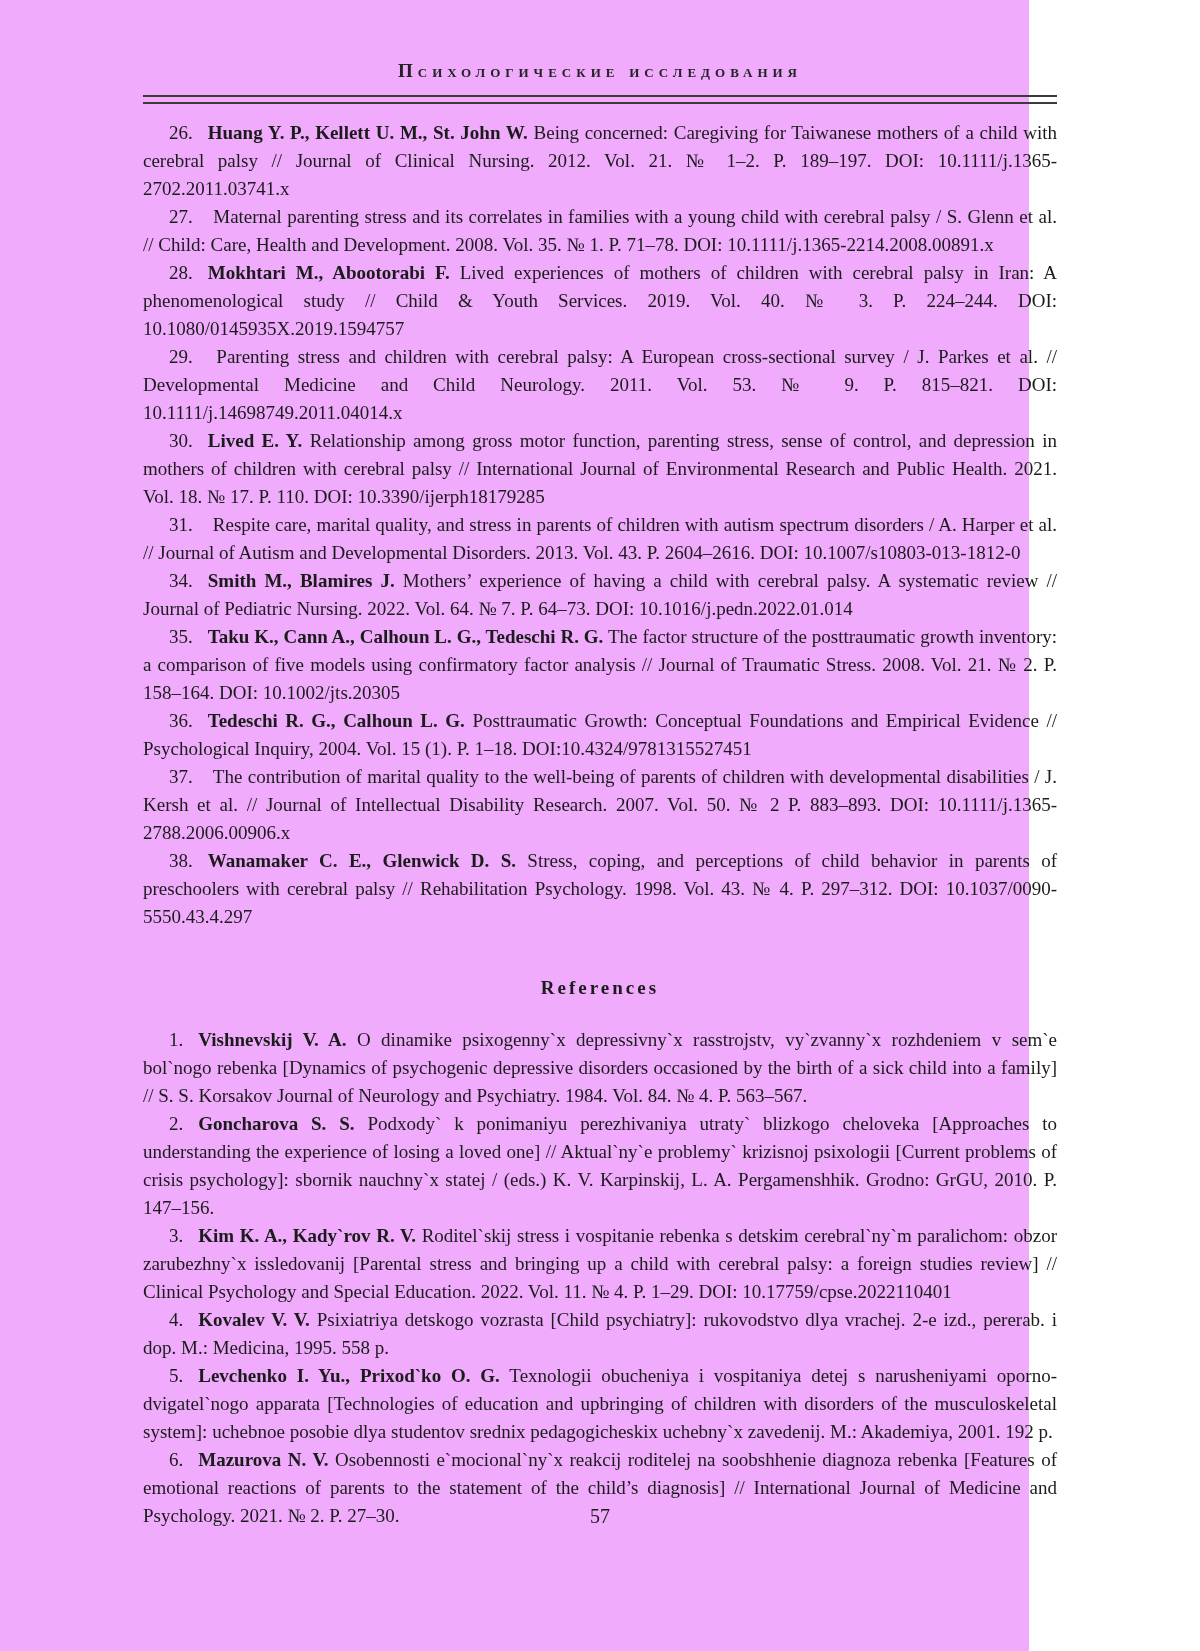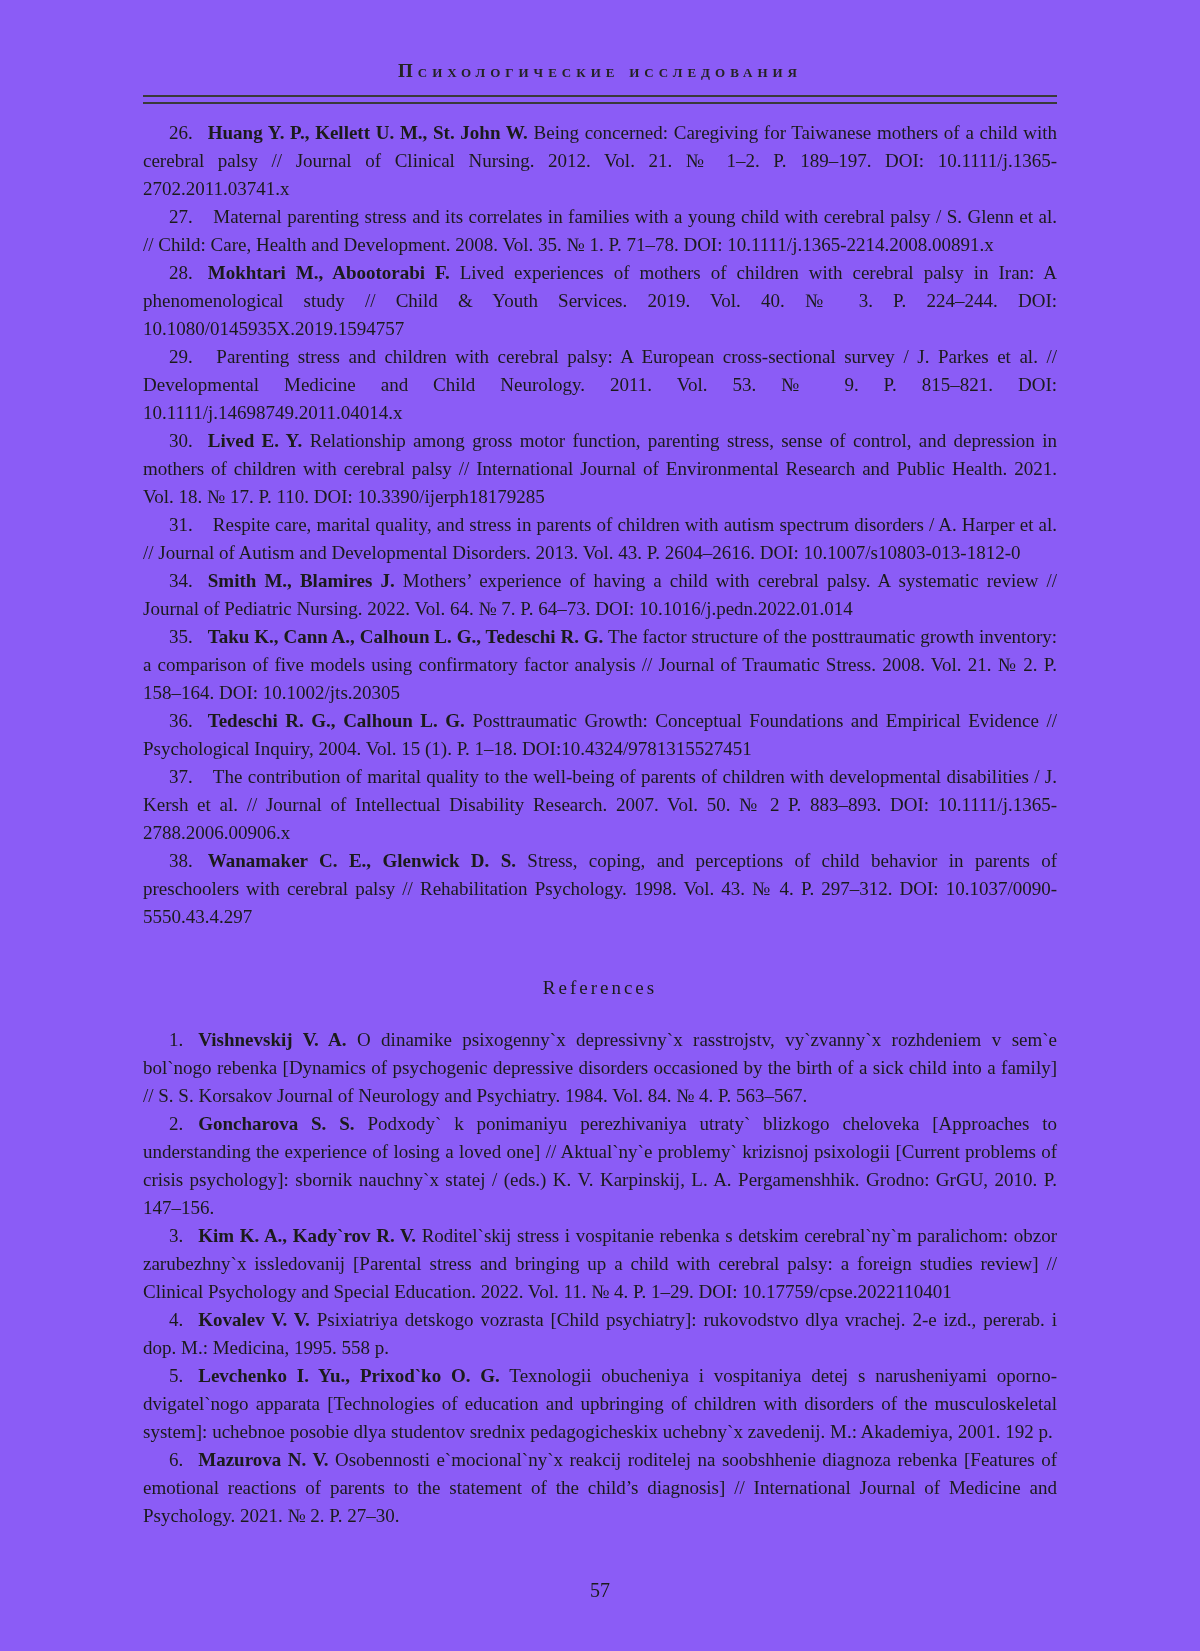--- a/index.html
+++ b/index.html
@@ -9,23 +9,23 @@
   }
   body {
     width: 1200px;
     height: 1651px;
     overflow: hidden;
     font-family: "Liberation Serif", serif;
     color: #1b1b1b;
   }
   .page {
     position: relative;
-    width: 1200px;
+    width: 1029px;
     height: 1651px;
-    background: #8b5cf6;
+    background: #f0abfc;
   }
   .content {
     position: absolute;
     left: 143px;
     top: 60px;
     width: 914px;
   }
   .journal-title {
     text-align: center;
     font-size: 19px;
@@ -50,30 +50,30 @@
     line-height: 28px;
   }
   .num {
     margin-right: 15px;
   }
   .authors {
     font-weight: 700;
   }
   .refs-heading {
     text-align: center;
-    font-weight: 400;
+    font-weight: 700;
     font-size: 19px;
     letter-spacing: 3px;
     margin: 46px 0 27px 0;
     color: #1b1b1b;
   }
   .page-number {
     position: absolute;
     left: 0;
-    top: 1579px;
+    top: 1505px;
     width: 1200px;
     text-align: center;
     font-size: 20px;
     color: #1b1b1b;
   }
 </style>
 </head>
 <body>
 
 <div class="page">

